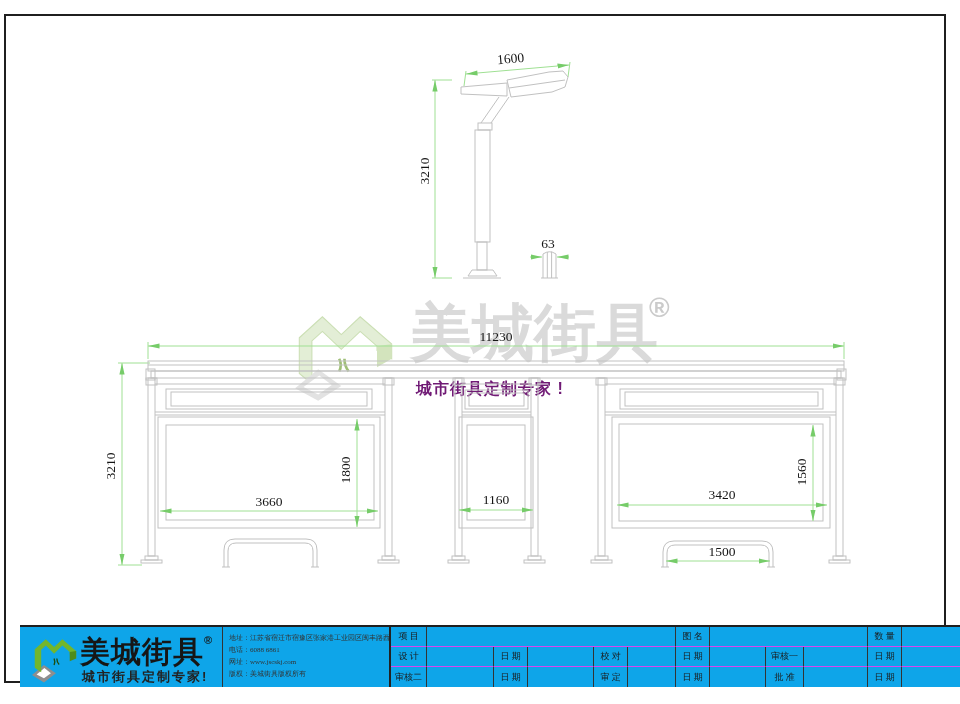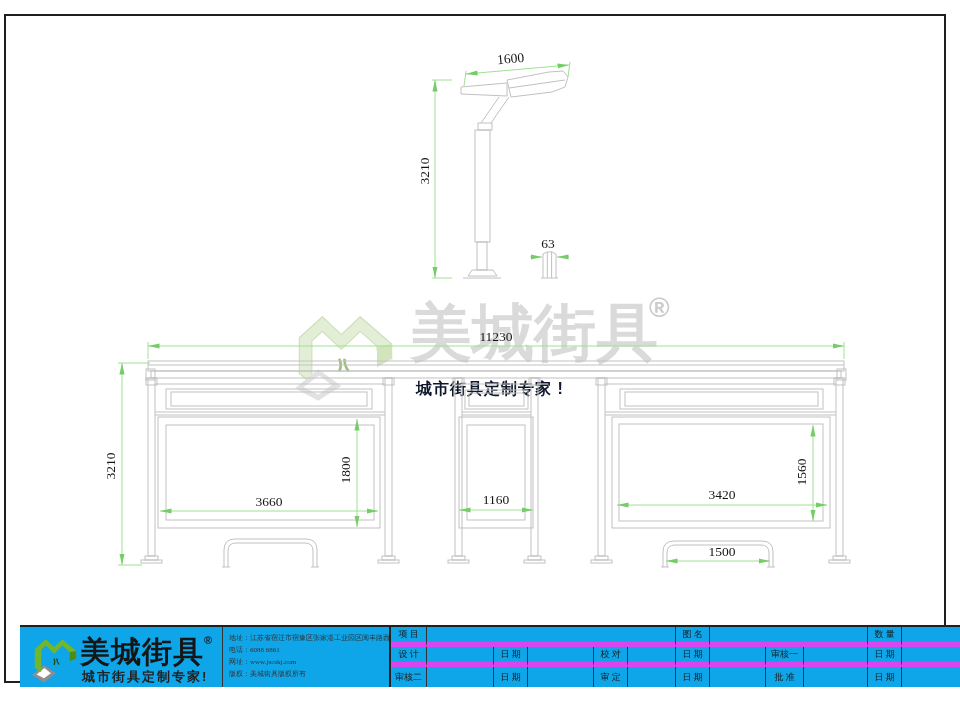--- a/index.html
+++ b/index.html
@@ -5,21 +5,21 @@
   html,body{margin:0;padding:0;background:#e8e8e8;}
   .sheet{position:relative;width:960px;height:704px;background:#ffffff;overflow:hidden;
          font-family:"Liberation Sans","DejaVu Sans",sans-serif;}
   .frame{position:absolute;left:4px;top:14px;width:942px;height:669px;
          border:2px solid #1f1f1f;box-sizing:border-box;}
   
   .wm{position:absolute;z-index:1;}
   .wm-brand{left:410px;top:302px;font-size:62px;font-weight:bold;color:#dadada;
             letter-spacing:0px;line-height:1;}
   .wm-reg{left:649px;top:292px;font-size:28px;color:#cbcbcb;font-weight:bold;}
-  .wm-tag{left:416px;top:379px;font-size:16px;font-weight:bold;color:#0f172a;letter-spacing:1px;}
+  .wm-tag{left:416px;top:379px;font-size:16px;font-weight:bold;color:#701a75;letter-spacing:1px;}
   .wm-logo{left:293px;top:306px;}
   
   .draw{position:absolute;left:0;top:0;z-index:2;}
   .g{stroke:#c1c1c1;fill:none;stroke-width:1;}
   .dim{stroke:#9fe093;fill:none;stroke-width:1;}
   text.d{font-family:"Liberation Serif","DejaVu Serif",serif;font-size:13.5px;fill:#141414;}
   
   .band{position:absolute;z-index:3;left:20px;top:625px;width:946px;height:62px;
         border-top:2px solid #1f1f1f;box-sizing:border-box;background:#0ea5e9;display:flex;}
   .logo-cell{position:relative;width:203px;border-right:1px solid #333;box-sizing:border-box;}
@@ -28,21 +28,21 @@
             font-size:30px;line-height:1;letter-spacing:1px;white-space:nowrap;}
   .logo-txt sup{font-size:11px;vertical-align:18px;letter-spacing:0;}
   .logo-tag{position:absolute;left:62px;top:41px;font-size:13px;font-weight:bold;
             color:#222;letter-spacing:2px;white-space:nowrap;}
   .contact-cell{width:168px;border-right:2px solid #222;box-sizing:border-box;
                 padding:6px 0 0 6px;font-family:"Liberation Serif","DejaVu Serif",serif;}
   .contact-cell div{font-size:7px;color:#333;line-height:1.7;white-space:nowrap;overflow:hidden;}
   .tblock{display:grid;width:575px;
           grid-template-columns:36px 67px 34px 66px 34px 48px 34px 56px 38px 64px 34px 64px;
           grid-auto-rows:20px;}
-  .tc{border-right:1px solid #333;border-bottom:5px solid #d946ef;box-sizing:border-box;
+  .tc{border-right:1px solid #333;border-bottom:1px solid #d946ef;box-sizing:border-box;
       font-family:"Liberation Serif","DejaVu Serif",serif;font-size:9px;color:#1b1b1b;
       display:flex;align-items:center;justify-content:center;white-space:nowrap;overflow:hidden;}
   .tc.last{border-right:none;}
   .tc.bot{border-bottom:none;}
   .s5{grid-column:span 5;} .s3{grid-column:span 3;}
 </style>
 </head>
 <body>
 
 <div class="sheet">

